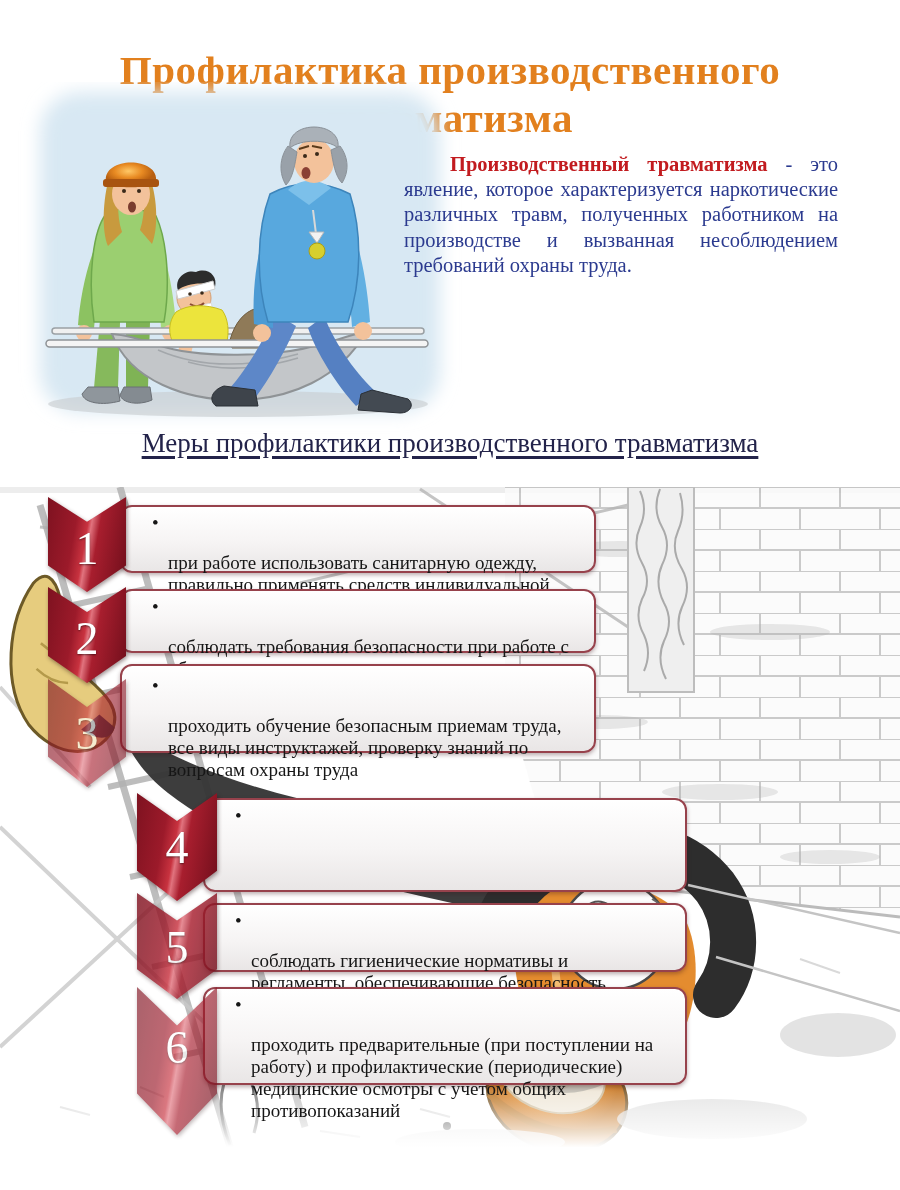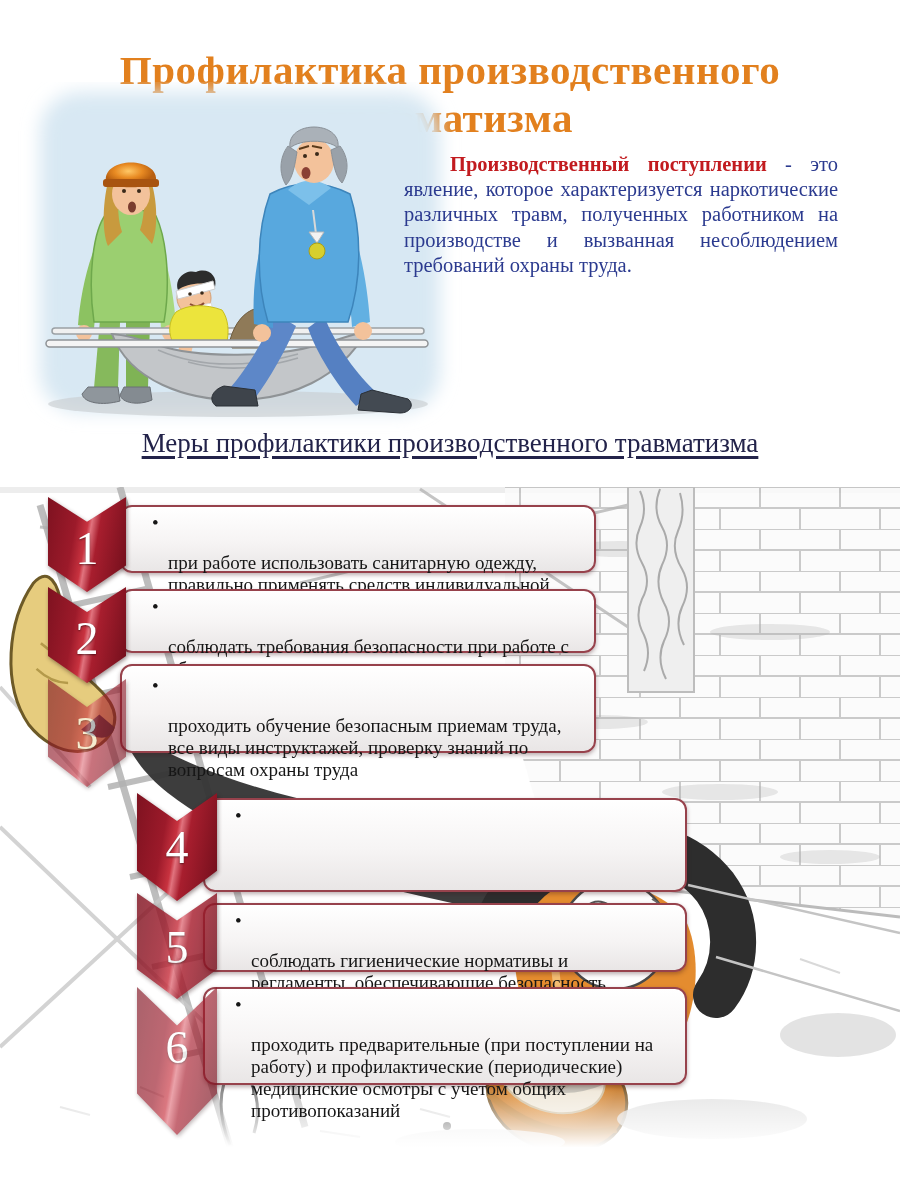--- a/index.html
+++ b/index.html
@@ -149,21 +149,21 @@
           <circle cx="299" cy="72" r="2" fill="#3a2a1a"></circle>
         <path d="M 281 67 l 10 -3 M 294 64 l 10 2" stroke="#5a3a1a" stroke-width="2" fill="none"></path>
         <ellipse cx="288" cy="91" rx="4.5" ry="6" fill="#8a4034"></ellipse>
         <path d="M 272 66 C 268 38 324 38 320 66 C 310 57 282 57 272 66 Z" fill="#aab1b8" stroke="#8a9198"></path>
         <path d="M 270 64 C 261 76 261 92 268 103 C 275 96 277 82 279 70 Z" fill="#99a1a9" stroke="#8a9198"></path>
         <path d="M 322 64 C 331 76 331 90 324 101 C 317 94 315 80 313 68 Z" fill="#99a1a9" stroke="#8a9198"></path>
       </g>
     </svg>
   </div>
 
-  <p class="intro"><span class="lead">Производственный поступлении</span><span> - это явление, которое характеризуется наркотические различных травм, полученных работником на производстве и вызванная несоблюдением требований охраны труда.</span></p>
+  <p class="intro"><span class="lead">Производственный травматизма</span><span> - это явление, которое характеризуется наркотические различных травм, полученных работником на производстве и вызванная несоблюдением требований охраны труда.</span></p>
 
   <h2 class="section-header">Меры профилактики производственного травматизма</h2>
 
   <section class="measures">
 
     <svg class="bg-sketch" viewBox="0 0 900 673">
       <defs>
         <pattern id="pb" width="80" height="42" patternUnits="userSpaceOnUse">
           <rect width="80" height="42" fill="#fbfbfb"></rect>
           <path d="M0 0 H80 M0 21 H80 M40 0 V21 M0 21 V42 M80 21 V42" stroke="#bdbdbd" stroke-width="2" fill="none"></path>

